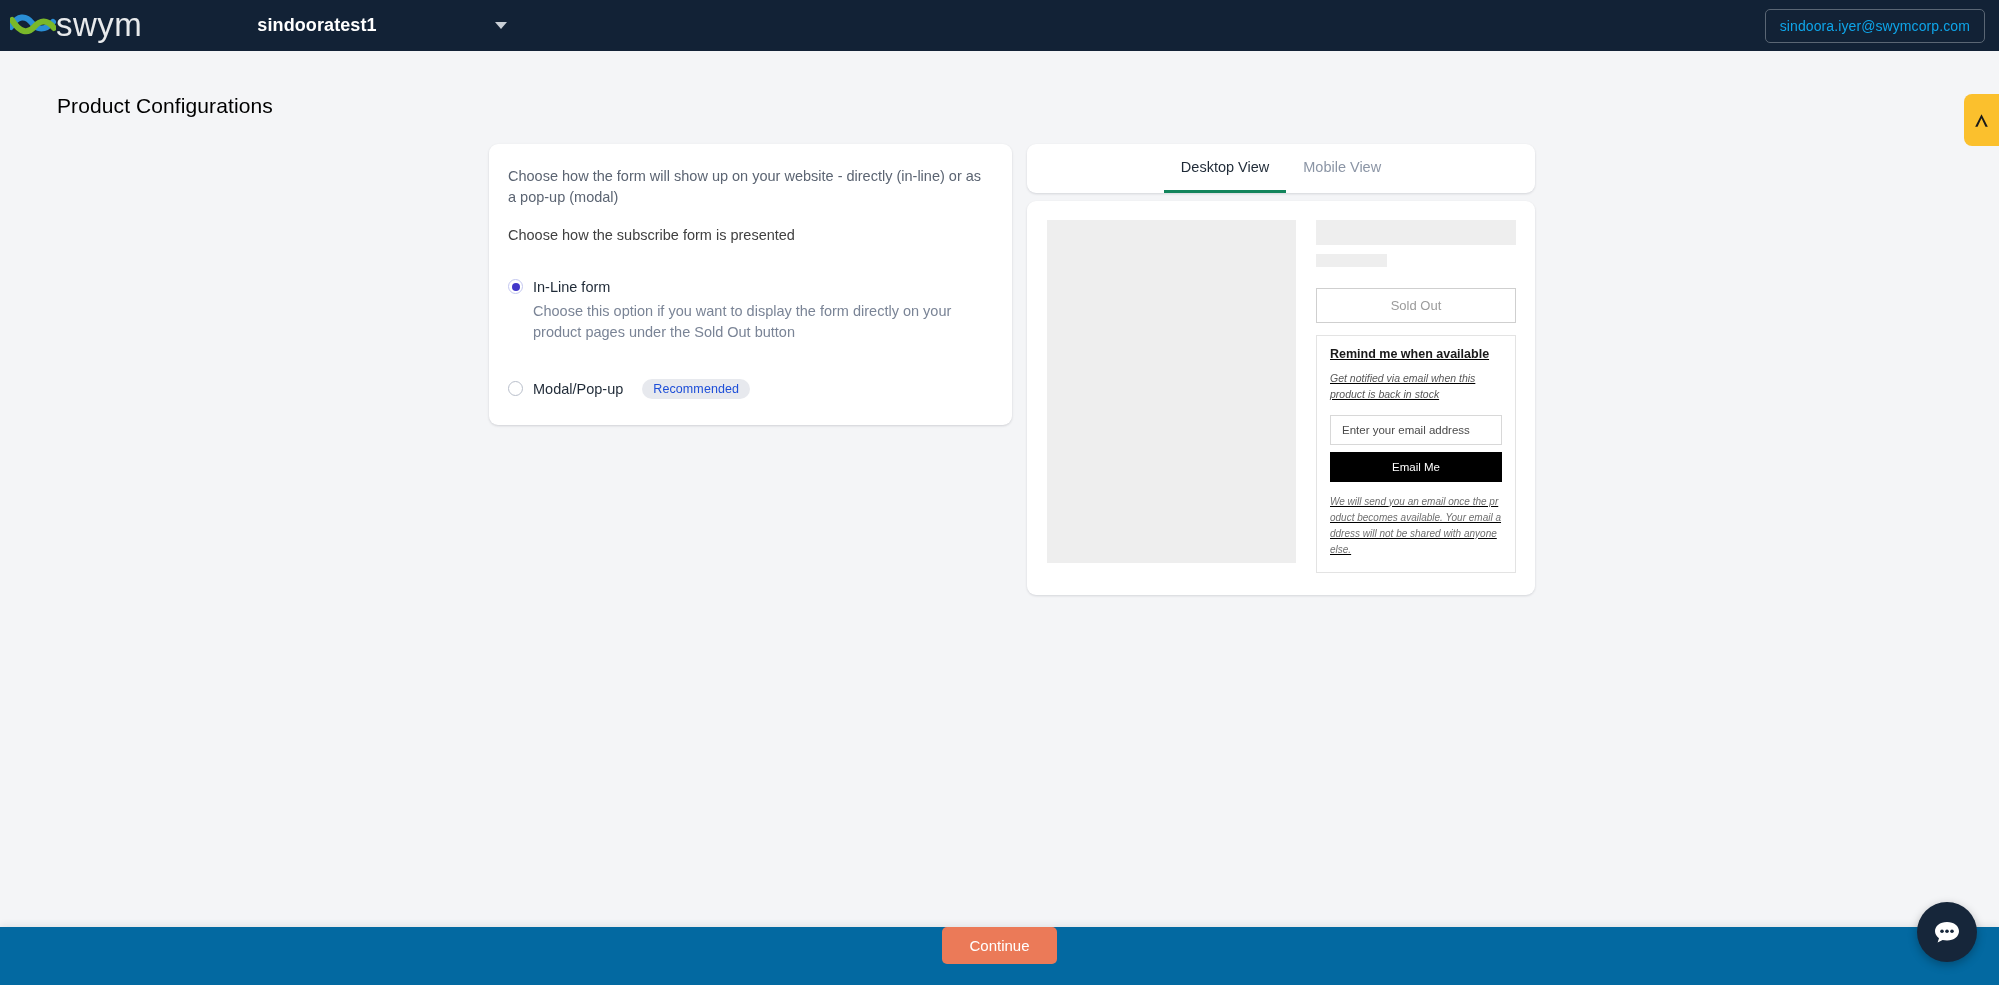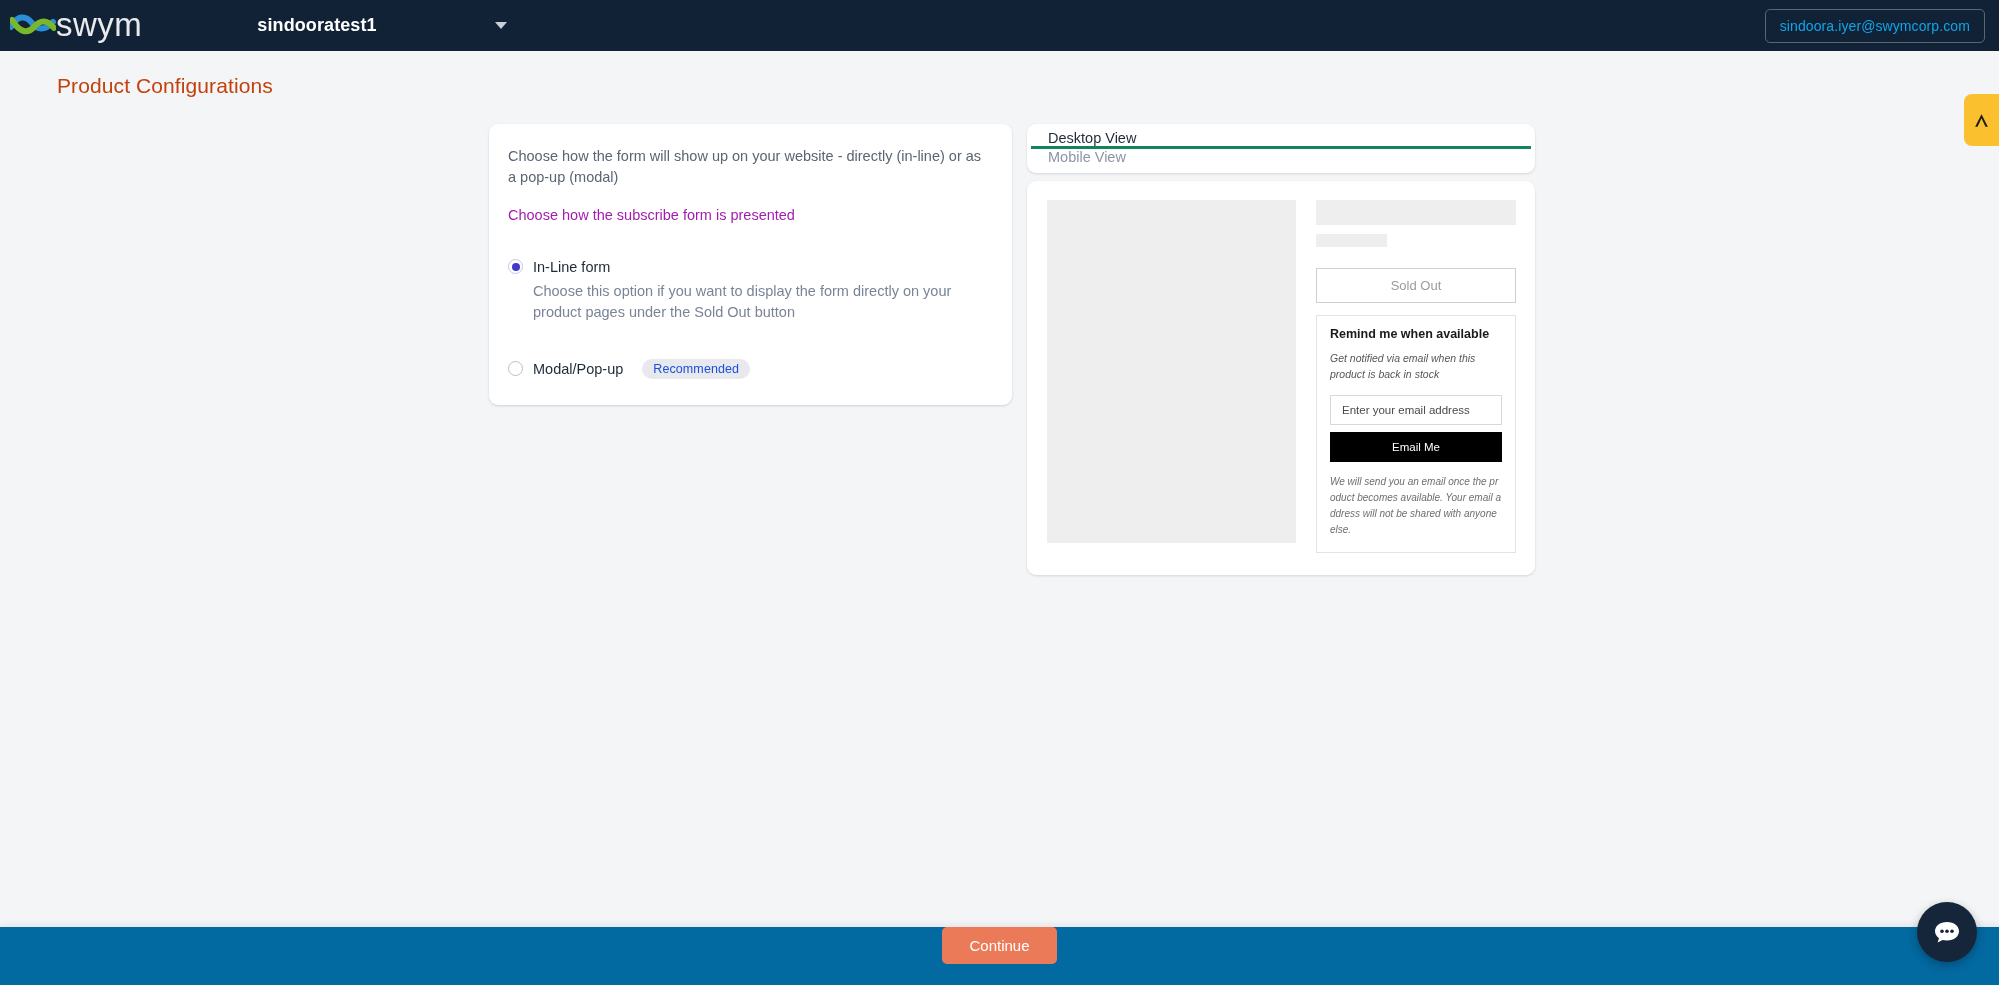--- a/index.html
+++ b/index.html
@@ -63,24 +63,25 @@
     font-size: 14px;
     font-weight: normal;
     letter-spacing: .1px;
     cursor: pointer;
     background: transparent;
   }
 
   
   .page-title {
     font-size: 21px;
-    color: #c2410c;
+    color: #000000;
     font-weight: normal;
     padding: 23px 0 0 57px;
     letter-spacing: .1px;
+    margin-top: 20px;
   }
 
   .content {
     display: flex;
     gap: 8px;
     padding: 26px 0 0 0;
     align-items: flex-start;
     justify-content: flex-start;
   }
 
@@ -101,21 +102,21 @@
     letter-spacing: .1px;
   }
   .card-sub {
     font-size: 14.5px;
     color: #5b6472;
     line-height: 1.44;
     margin-bottom: 19px;
   }
   .choose-label {
     font-size: 14.5px;
-    color: #a21caf;
+    color: #404040;
     margin-bottom: 12px;
   }
   .radio-row { display: flex; align-items: center; gap: 10px; cursor: pointer; margin-top: 36px; }
   .radio {
     width: 15px; height: 15px;
     border-radius: 50%;
     border: 1px solid #b9bfcb;
     background: #fff;
     flex: none;
     position: relative;
@@ -159,22 +160,21 @@
   .preview-col { width: 508px; margin-left: 7px; }
   .tabs-card {
     background: #fff;
     border-radius: 9px;
     box-shadow: 0 1px 3px rgba(16,24,40,.09), 0 1px 2px rgba(16,24,40,.05);
     height: 49px;
     display: flex;
     align-items: stretch;
     justify-content: center;
     gap: 0;
-    padding: 0 4px;
-    flex-direction: column;
+    padding: 0 12px;
   }
   .tab {
     display: flex;
     align-items: center;
     font-size: 14.5px;
     padding: 0 17px;
     color: #8b95a5;
     cursor: pointer;
     border-bottom: 3px solid transparent;
     position: relative;
@@ -213,20 +213,21 @@
     font-size: 13px;
     text-align: center;
     padding: 9px 0;
     margin: 21px 0 12px 0;
     cursor: pointer;
   }
   .widget-box {
     border: 1px solid #e3e3e3;
     border-top: 1px solid #e3e3e3;
     padding: 11px 13px 14px 13px;
+    text-decoration: underline;
   }
   .widget-title {
     font-size: 12.5px;
     font-weight: bold;
     color: #1a1a1a;
     margin-bottom: 10px;
   }
   .widget-note {
     font-size: 10.5px;
     font-style: italic;

